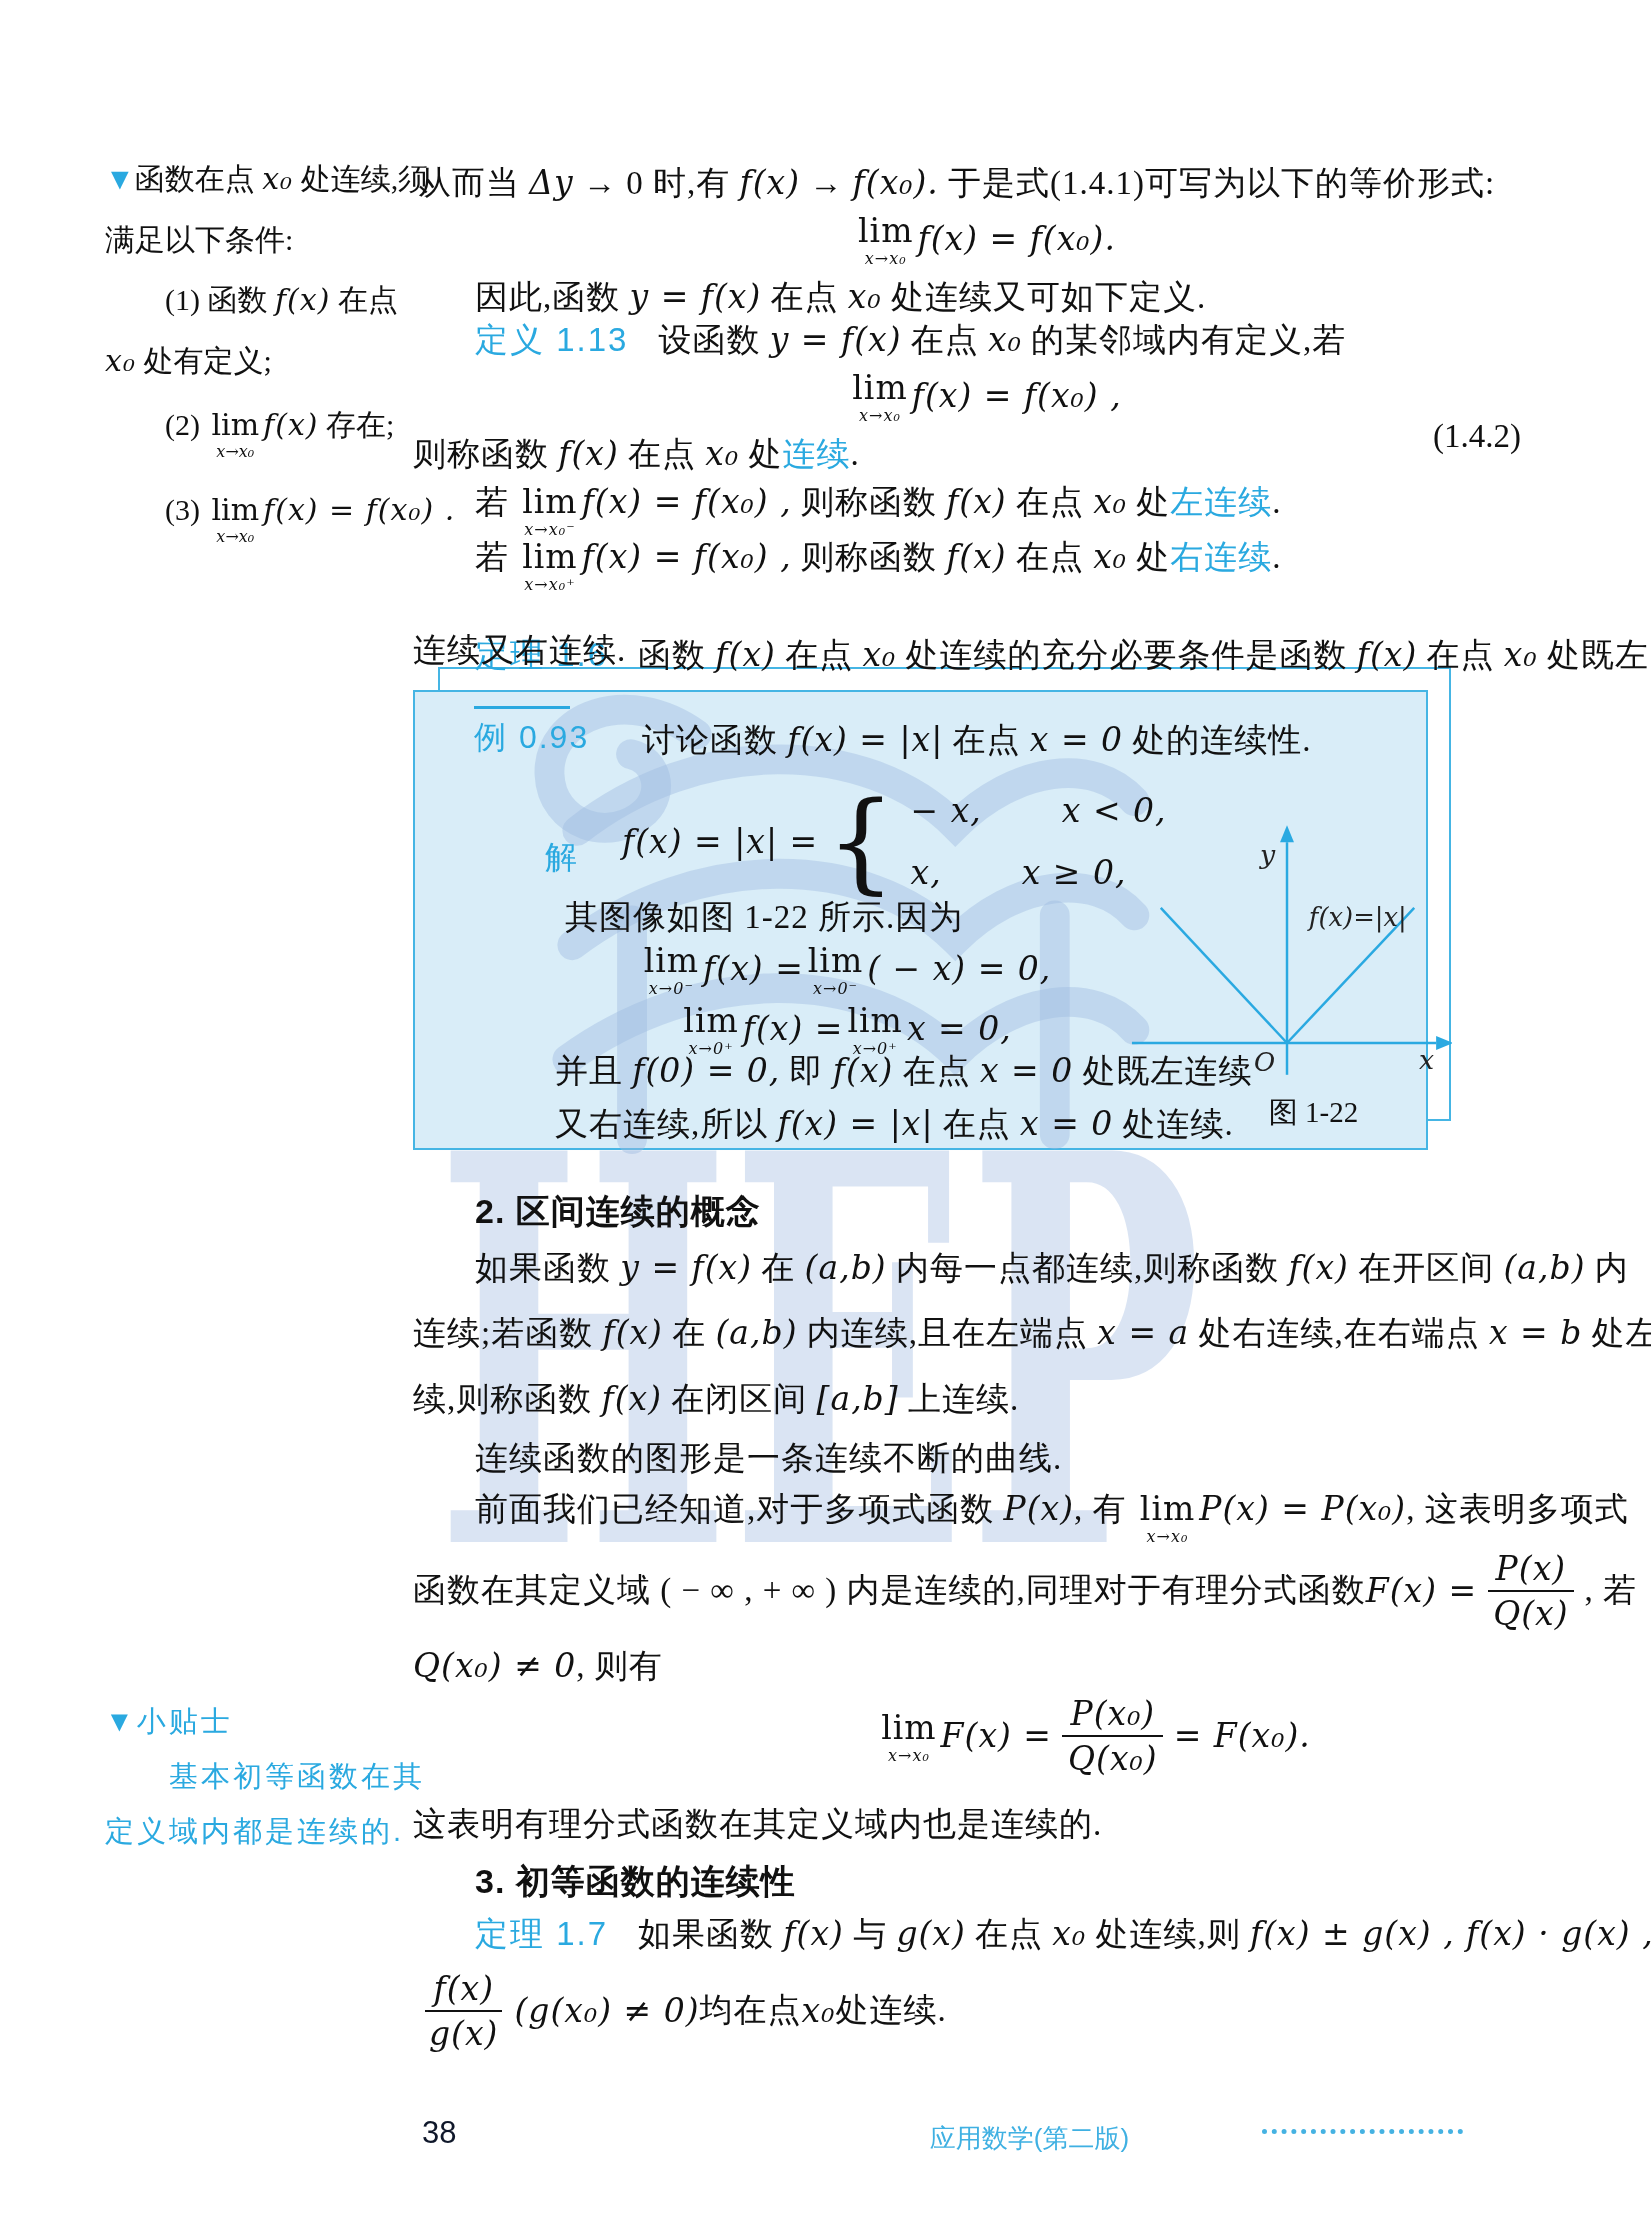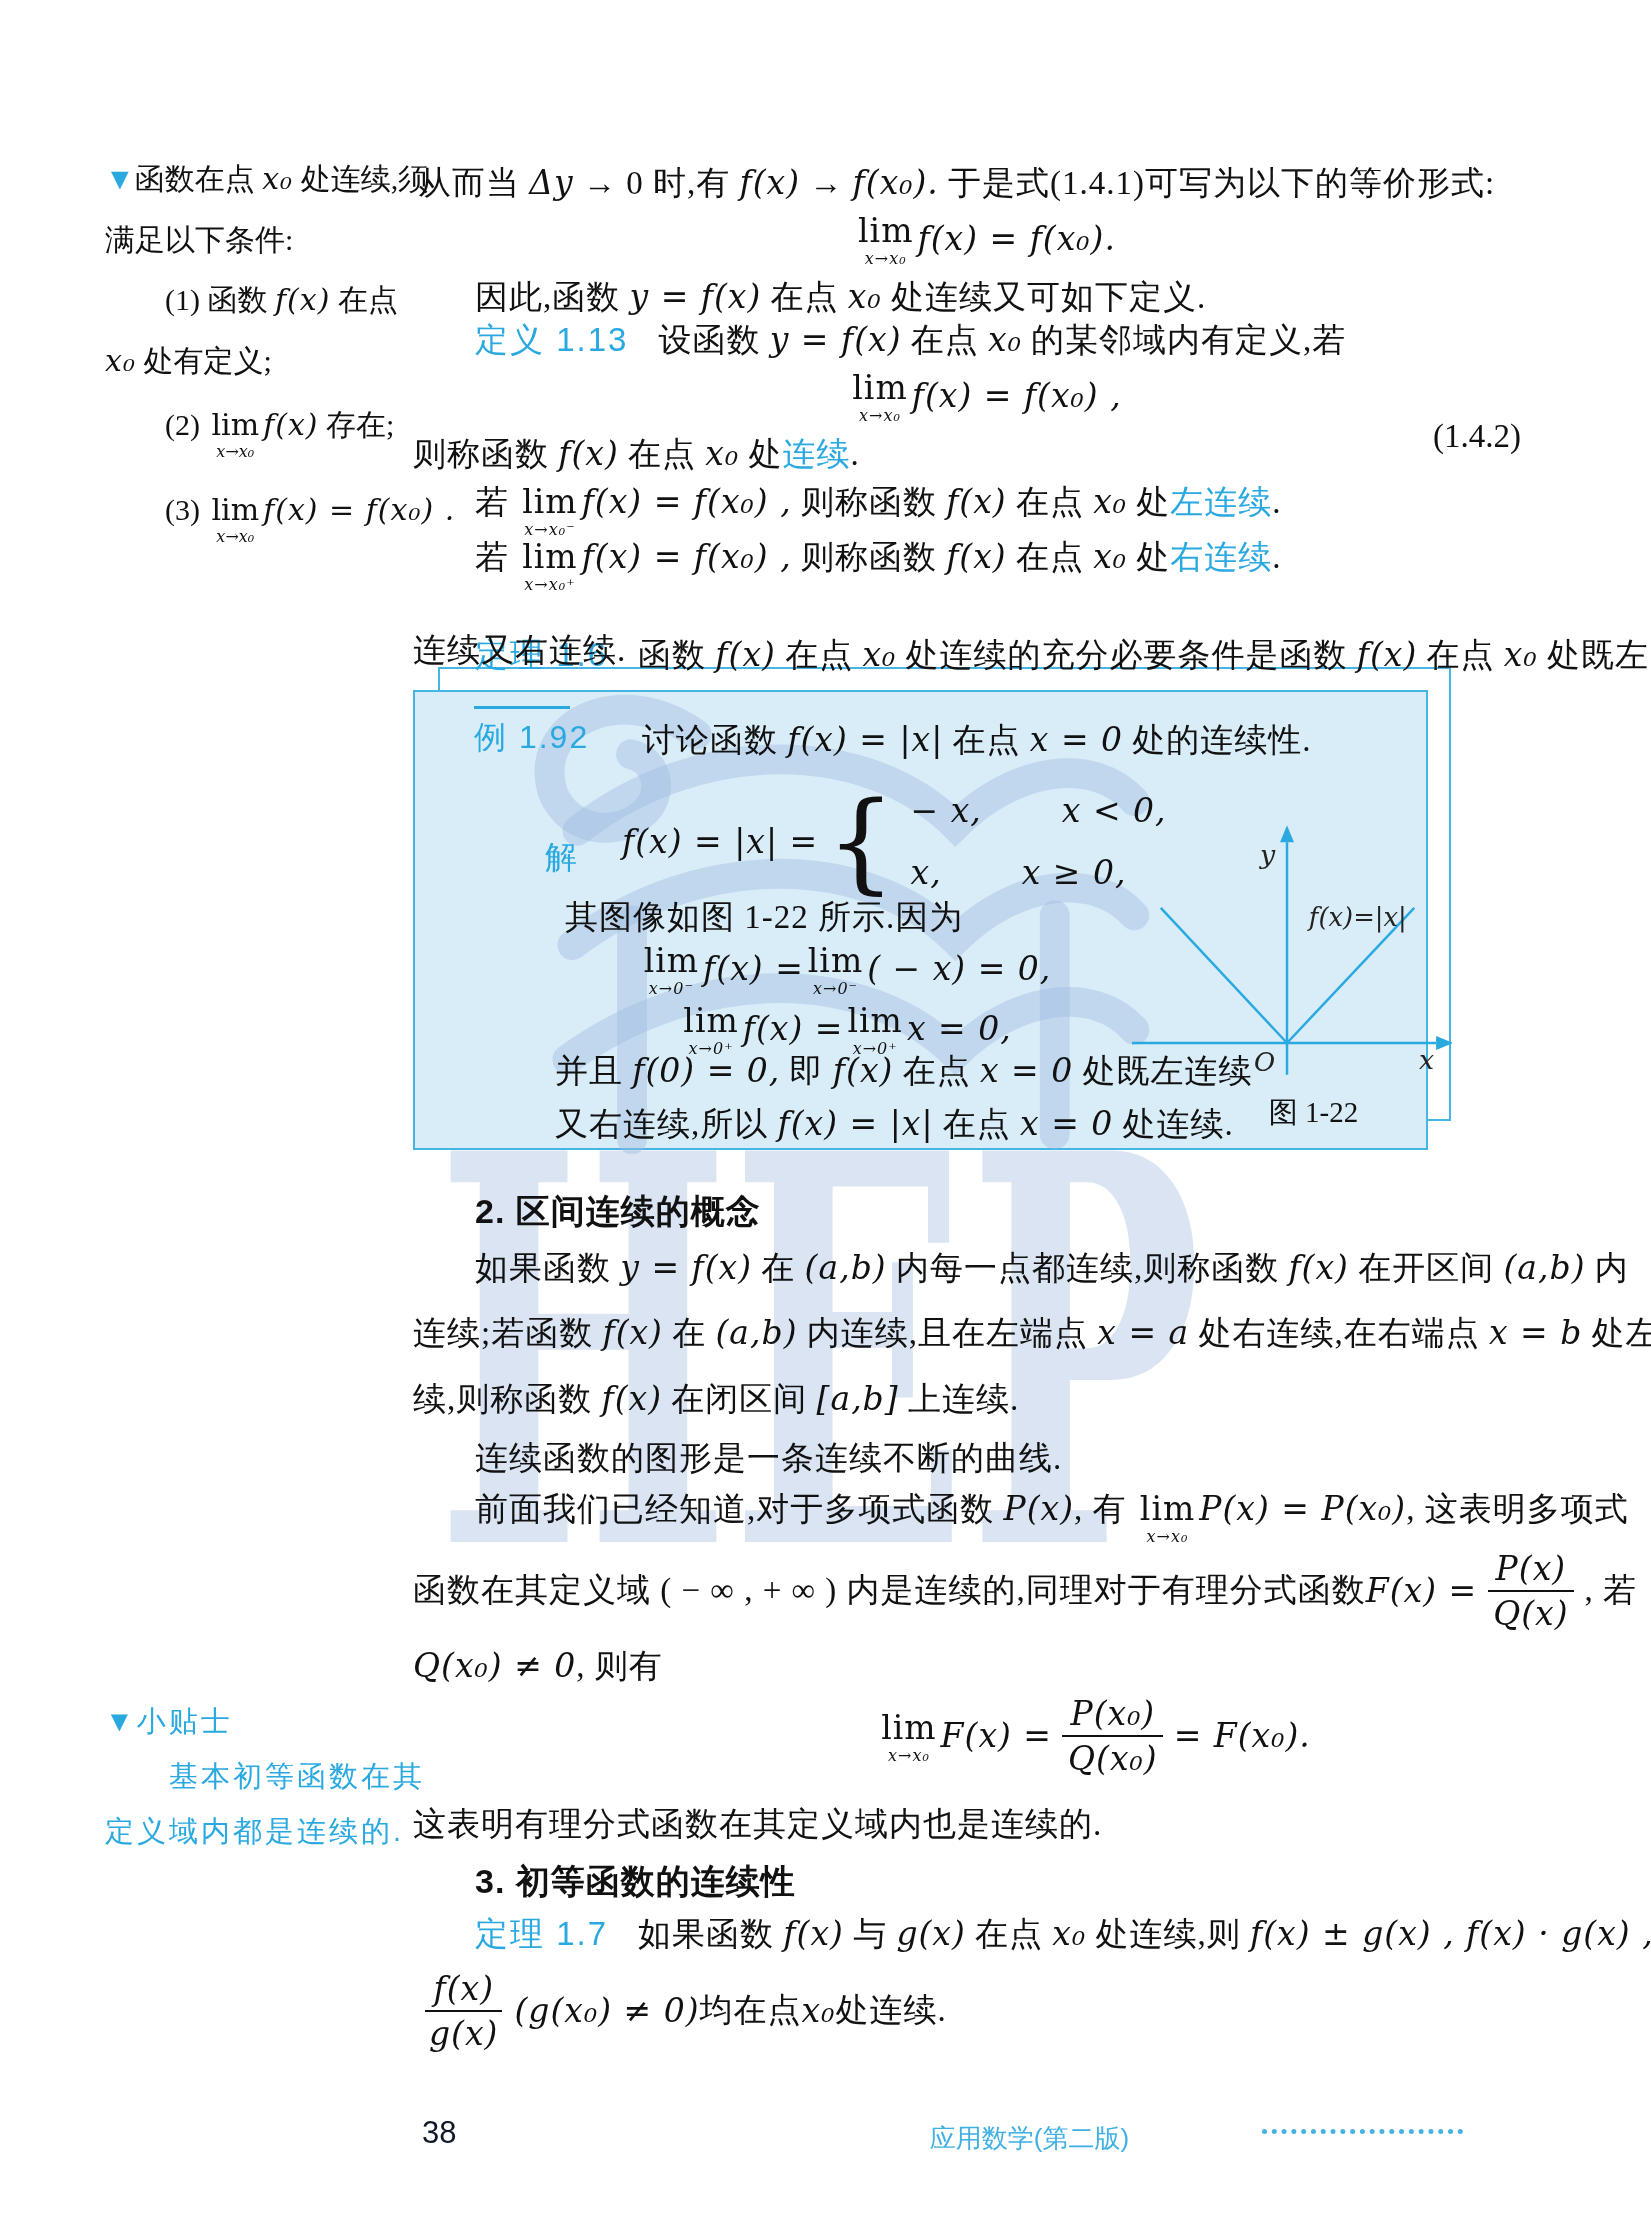--- a/index.html
+++ b/index.html
@@ -109,21 +109,21 @@
         <span class="limu">x→x₀⁻</span>
       </span><span class="m">f(x) = f(x₀) ,</span><span> 则称函数 </span><span class="m">f(x)</span><span> 在点 </span><span class="m">x₀</span><span> 处</span><span class="ac">左连续</span><span>.</span></div>
   <div class="ln ind" style="left:418px;top:531px;"><span>若 </span><span class="lim">
         <span class="limt">lim</span>
         <span class="limu">x→x₀⁺</span>
       </span><span class="m">f(x) = f(x₀) ,</span><span> 则称函数 </span><span class="m">f(x)</span><span> 在点 </span><span class="m">x₀</span><span> 处</span><span class="ac">右连续</span><span>.</span></div>
   <div class="ln ind" style="left:418px;top:585px;margin-top:48px;"><span class="ac h">定理 1.6</span><span>函数 </span><span class="m">f(x)</span><span> 在点 </span><span class="m">x₀</span><span> 处连续的充分必要条件是函数 </span><span class="m">f(x)</span><span> 在点 </span><span class="m">x₀</span><span> 处既左</span></div>
   <div class="ln" style="left:413px;top:629px;"><span>连续又右连续.</span></div>
 
   <div class="overline"></div>
-  <div class="exlabel" style="left:474px;top:716px;">例 1.92</div>
+  <div class="exlabel" style="left:474px;top:716px;">例 0.93</div>
   <div class="ln" style="left:642px;top:718px;"><span>讨论函数 </span><span class="m">f(x) = |x|</span><span> 在点 </span><span class="m">x = 0</span><span> 处的连续性.</span></div>
   <div class="exlabel" style="left:545px;top:836px;">解</div>
   <div class="ln eqc" style="left:622px;top:789px;justify-content:flex-start;">
       <span class="m">f(x) = |x| = </span>
       <span class="cases">
         <span class="brace">{</span>
         <span class="crows">
           <span class="crow">
             <span>− x,</span>
             <span>x &lt; 0,</span>

